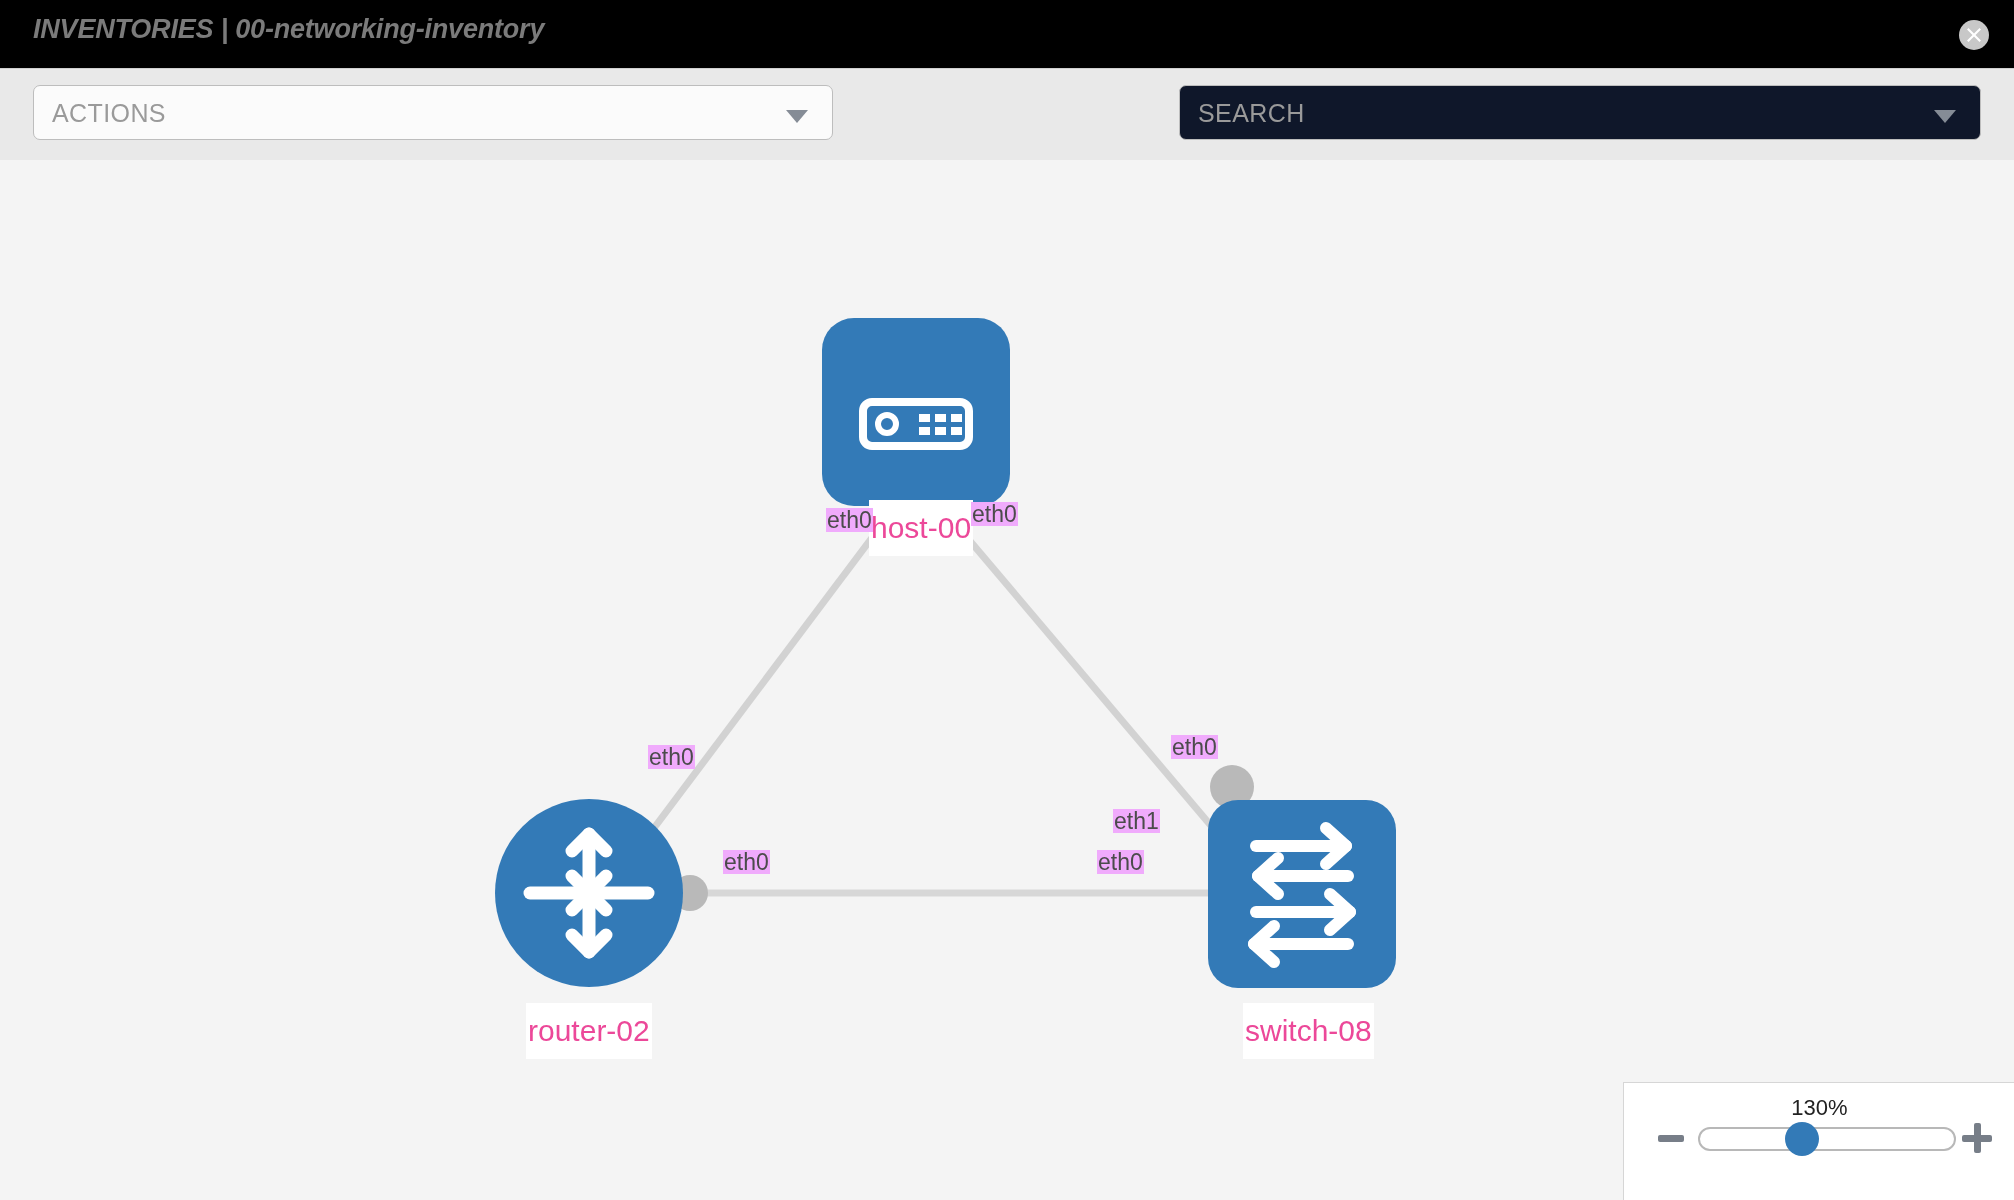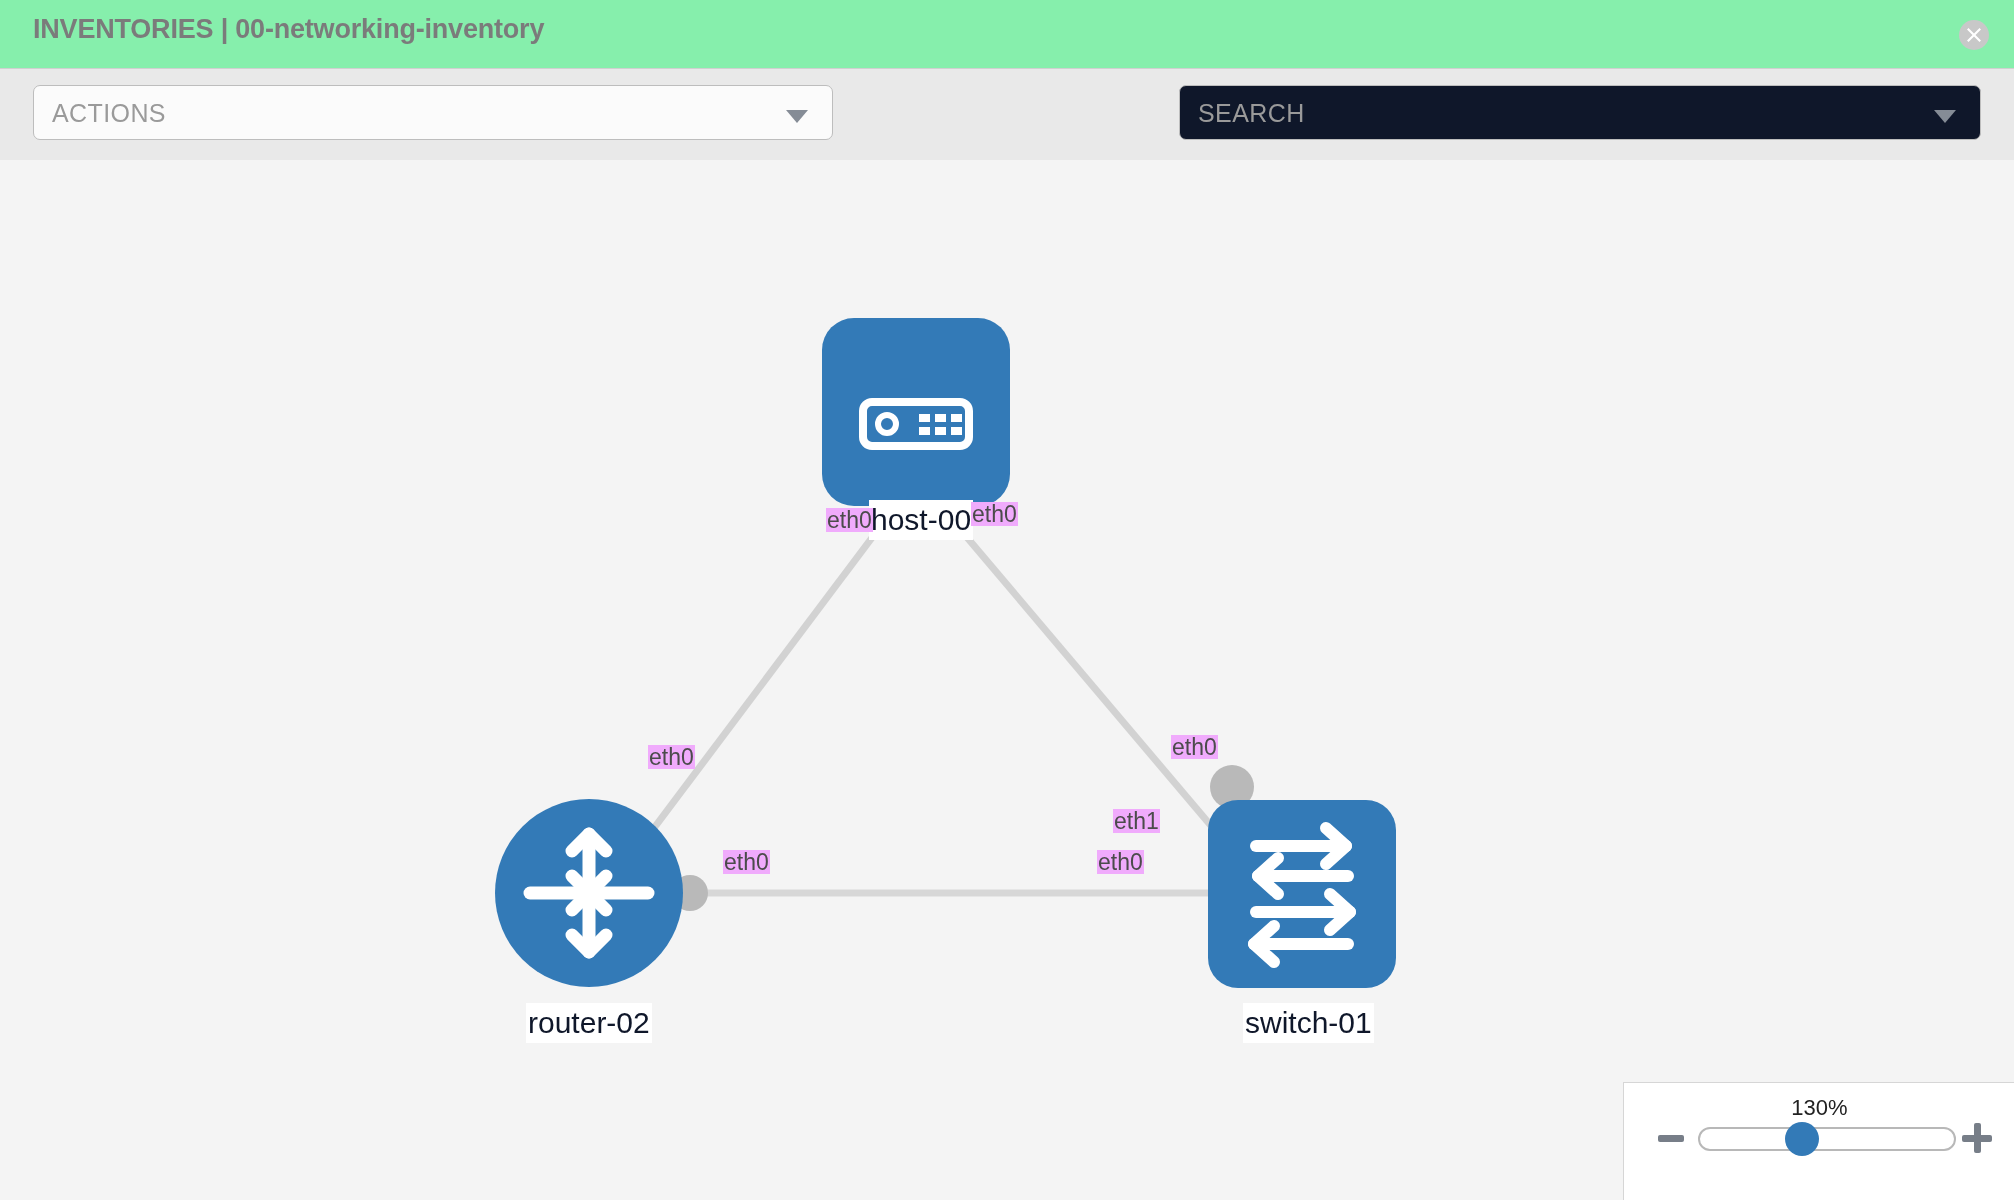--- a/index.html
+++ b/index.html
@@ -17,21 +17,22 @@
     width: 2014px;
     height: 1200px;
     background: #ffffff;
   }
 
   
   .header {
     position: absolute;
     left: 0; top: 0;
     width: 2014px; height: 88px;
-    background: #86efac;
+    background: #000000;
+    font-style: italic;
   }
   .header-title {
     position: absolute;
     left: 33px; top: 14px;
     font-size: 27px;
     font-weight: bold;
     color: #7b7b7b;
     letter-spacing: -0.2px;
     white-space: nowrap;
   }
@@ -115,24 +116,24 @@
   .topology-svg {
     position: absolute;
     left: 0; top: 0;
     width: 2014px; height: 1040px;
   }
 
   
   .node-label {
     position: absolute;
     font-size: 30px;
-    color: #0f172a;
+    color: #ec4899;
     background: #ffffff;
     white-space: nowrap;
-    padding: 4px 2px;
+    padding: 12px 2px;
     line-height: 1.05;
   }
   .iface-label {
     position: absolute;
     font-size: 23px;
     color: #4b4b4b;
     background: #f0abfc;
     white-space: nowrap;
     padding: 0 1px;
     line-height: 1.05;
@@ -305,21 +306,21 @@
           <path d="M1348 784 L1254 784"></path>
           <path d="M1274 766 L1254 784 L1274 802"></path>
         </g>
       </g>
     </svg>
 
     <div class="node-label" style="left:869px; top:340px;">host-00</div>
 
     <div class="node-label" style="left:526px; top:843px;">router-02</div>
 
-    <div class="node-label" style="left:1243px; top:843px;">switch-01</div>
+    <div class="node-label" style="left:1243px; top:843px;">switch-08</div>
 
     <div class="iface-label" style="left:826px; top:348px;">eth0</div>
 
     <div class="iface-label" style="left:971px; top:342px;">eth0</div>
 
     <div class="iface-label" style="left:648px; top:585px;">eth0</div>
 
     <div class="iface-label" style="left:1171px; top:575px;">eth0</div>
 
     <div class="iface-label" style="left:723px; top:690px;">eth0</div>

